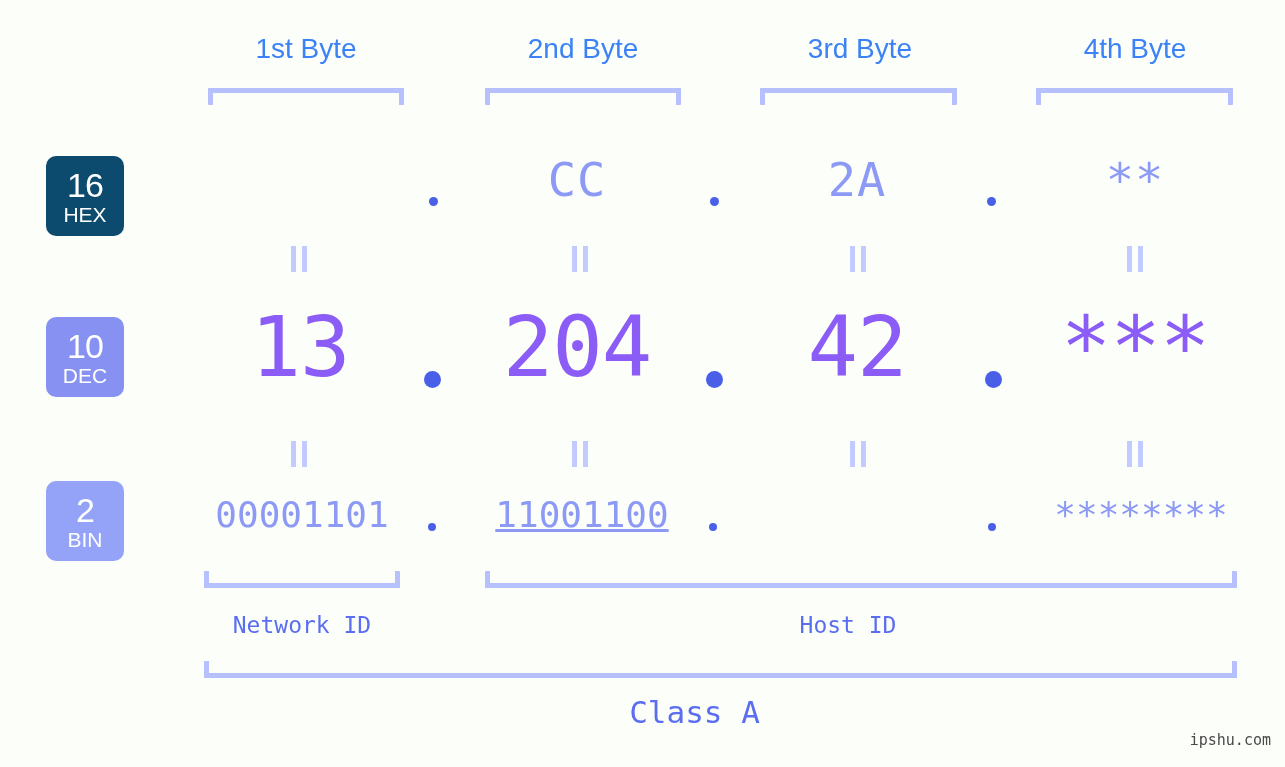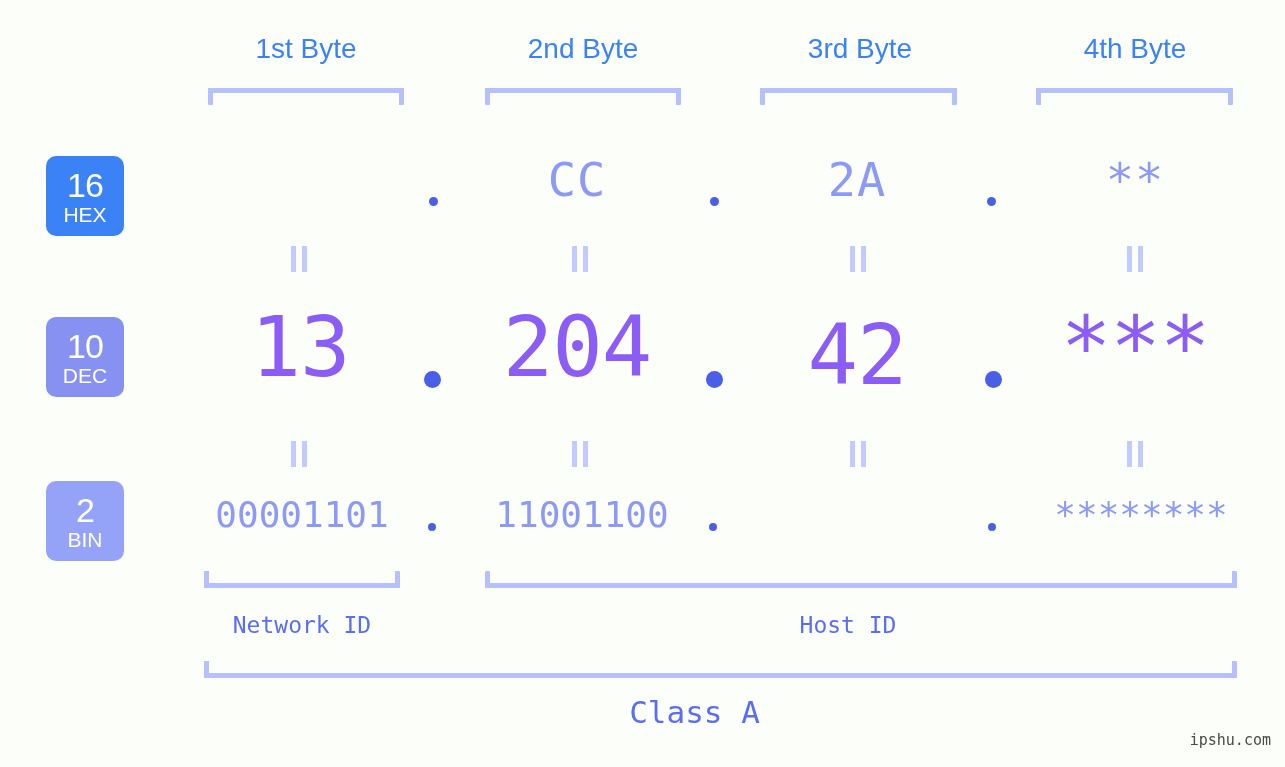--- a/index.html
+++ b/index.html
@@ -71,21 +71,21 @@
   .badge .num {
     font-size: 34px;
     font-weight: 400;
     letter-spacing: -1px;
   }
   .badge .nm {
     font-size: 21px;
     font-weight: 400;
     margin-top: 2px;
   }
-  #badge-hex { top: 156px; background: #3b82f6; }
+  #badge-hex { top: 156px; background: #0c4a6e; }
   #badge-dec { top: 317px; background: #8691f2; }
   #badge-bin { top: 481px; background: #94a3f7; }
 
   
   .val {
     position: absolute;
     text-align: center;
     white-space: pre;
     font-family: "DejaVu Sans Mono", "Liberation Mono", monospace;
   }
@@ -226,21 +226,21 @@
     </div>
   <div class="eq" style="left:1124px; top:246px;">
       <i></i>
       <i></i>
     </div>
 
   <div class="val dec-val" style="left:200px;">13</div>
   <div class="dot dot-dec" style="left:424px;"></div>
   <div class="val dec-val" style="left:477px;">204</div>
   <div class="dot dot-dec" style="left:706px;"></div>
-  <div class="val dec-val" style="left:757px;margin-top:8px;">42</div>
+  <div class="val dec-val" style="left:757px;">42</div>
   <div class="dot dot-dec" style="left:985px;"></div>
   <div class="val dec-val" style="left:1035px;">***</div>
 
   <div class="eq" style="left:288px; top:441px;">
       <i></i>
       <i></i>
     </div>
   <div class="eq" style="left:569px; top:441px;">
       <i></i>
       <i></i>
@@ -249,21 +249,21 @@
       <i></i>
       <i></i>
     </div>
   <div class="eq" style="left:1124px; top:441px;">
       <i></i>
       <i></i>
     </div>
 
   <div class="val bin-val" style="left:187px;">00001101</div>
   <div class="dot dot-bin" style="left:428px;"></div>
-  <div class="val bin-val" style="left:467px;">11001100</div>
+  <div class="val bin-val" style="left:467px;text-decoration:underline;">11001100</div>
   <div class="dot dot-bin" style="left:709px;"></div>
   <div class="dot dot-bin" style="left:988px;"></div>
   <div class="val bin-val" style="left:1026px;">********</div>
 
   <div class="bracket-bottom" style="left:204px; top:571px; width:196px;"></div>
   <div class="bracket-bottom" style="left:485px; top:571px; width:752px;"></div>
 
   <div class="id-label" style="left:204px; width:196px;">Network ID</div>
   <div class="id-label" style="left:750px; width:196px;">Host ID</div>
 

